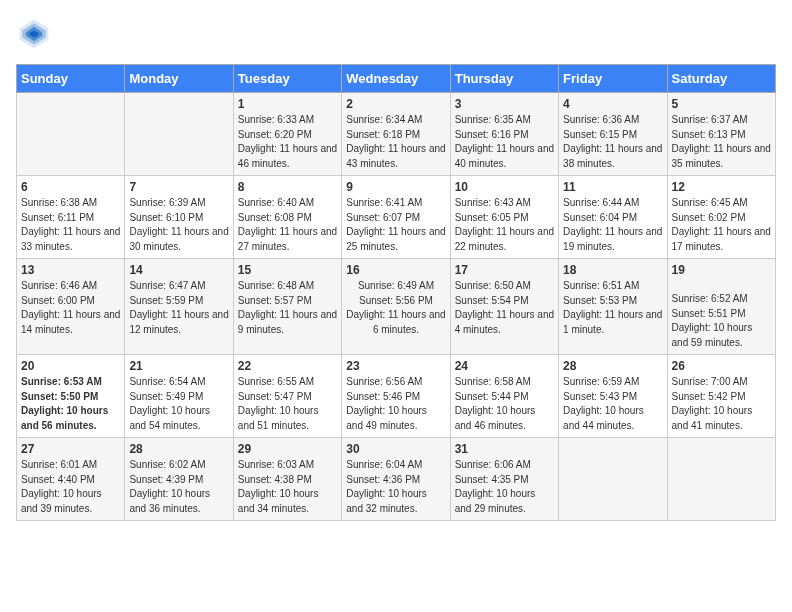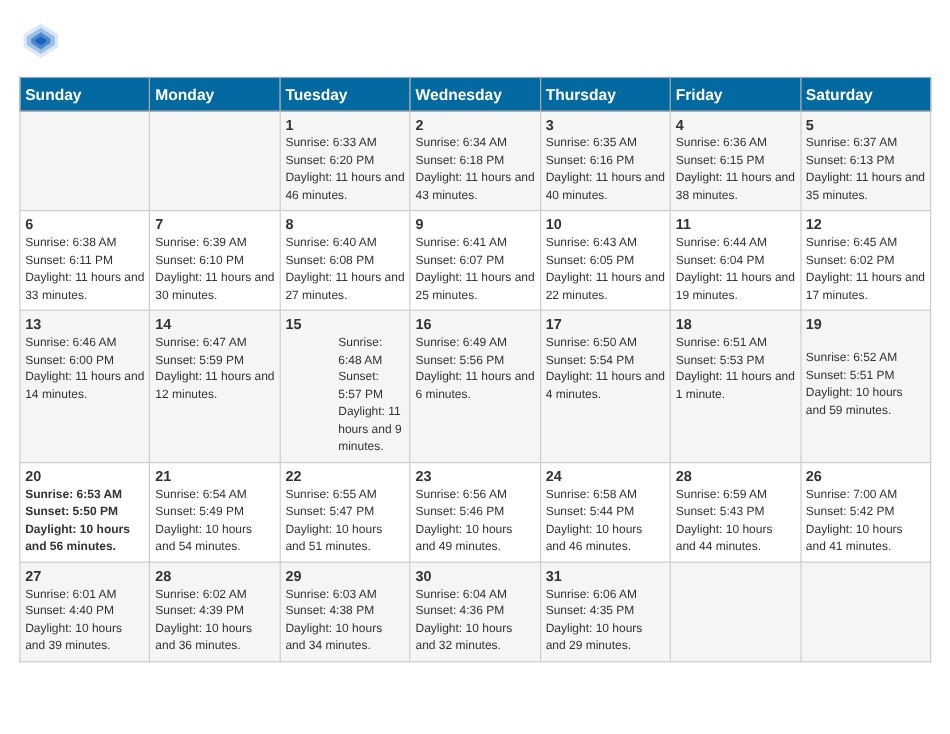--- a/index.html
+++ b/index.html
@@ -46,21 +46,21 @@
     .location {
       font-size: 15px;
       color: #555;
     }
     table {
       width: 100%;
       border-collapse: collapse;
       table-layout: fixed;
     }
     thead tr th {
-      background: #0369a1;
+      background: #3b82f6;
       color: #fff;
       font-size: 13px;
       font-weight: bold;
       padding: 6px 4px;
       text-align: left;
       border: 1px solid #aaa;
     }
     tbody tr td {
       vertical-align: top;
       border: 1px solid #ccc;
@@ -211,27 +211,27 @@
 Daylight: 11 hours and 14 minutes.</div>
         </td>
         <td>
           <span class="day-num">14</span>
           <div class="cell-content" style="white-space: pre-line;">Sunrise: 6:47 AM
 Sunset: 5:59 PM
 Daylight: 11 hours and 12 minutes.</div>
         </td>
         <td>
           <span class="day-num">15</span>
-          <div class="cell-content" style="white-space: pre-line; margin-left: 44px;">Sunrise: 6:48 AM
+          <div class="cell-content" style="white-space: pre-line;">Sunrise: 6:48 AM
 Sunset: 5:57 PM
 Daylight: 11 hours and 9 minutes.</div>
         </td>
         <td>
           <span class="day-num">16</span>
-          <div class="cell-content" style="white-space: pre-line;">Sunrise: 6:49 AM
+          <div class="cell-content" style="white-space: pre-line; text-align: center;">Sunrise: 6:49 AM
 Sunset: 5:56 PM
 Daylight: 11 hours and 6 minutes.</div>
         </td>
         <td>
           <span class="day-num">17</span>
           <div class="cell-content" style="white-space: pre-line;">Sunrise: 6:50 AM
 Sunset: 5:54 PM
 Daylight: 11 hours and 4 minutes.</div>
         </td>
         <td>

